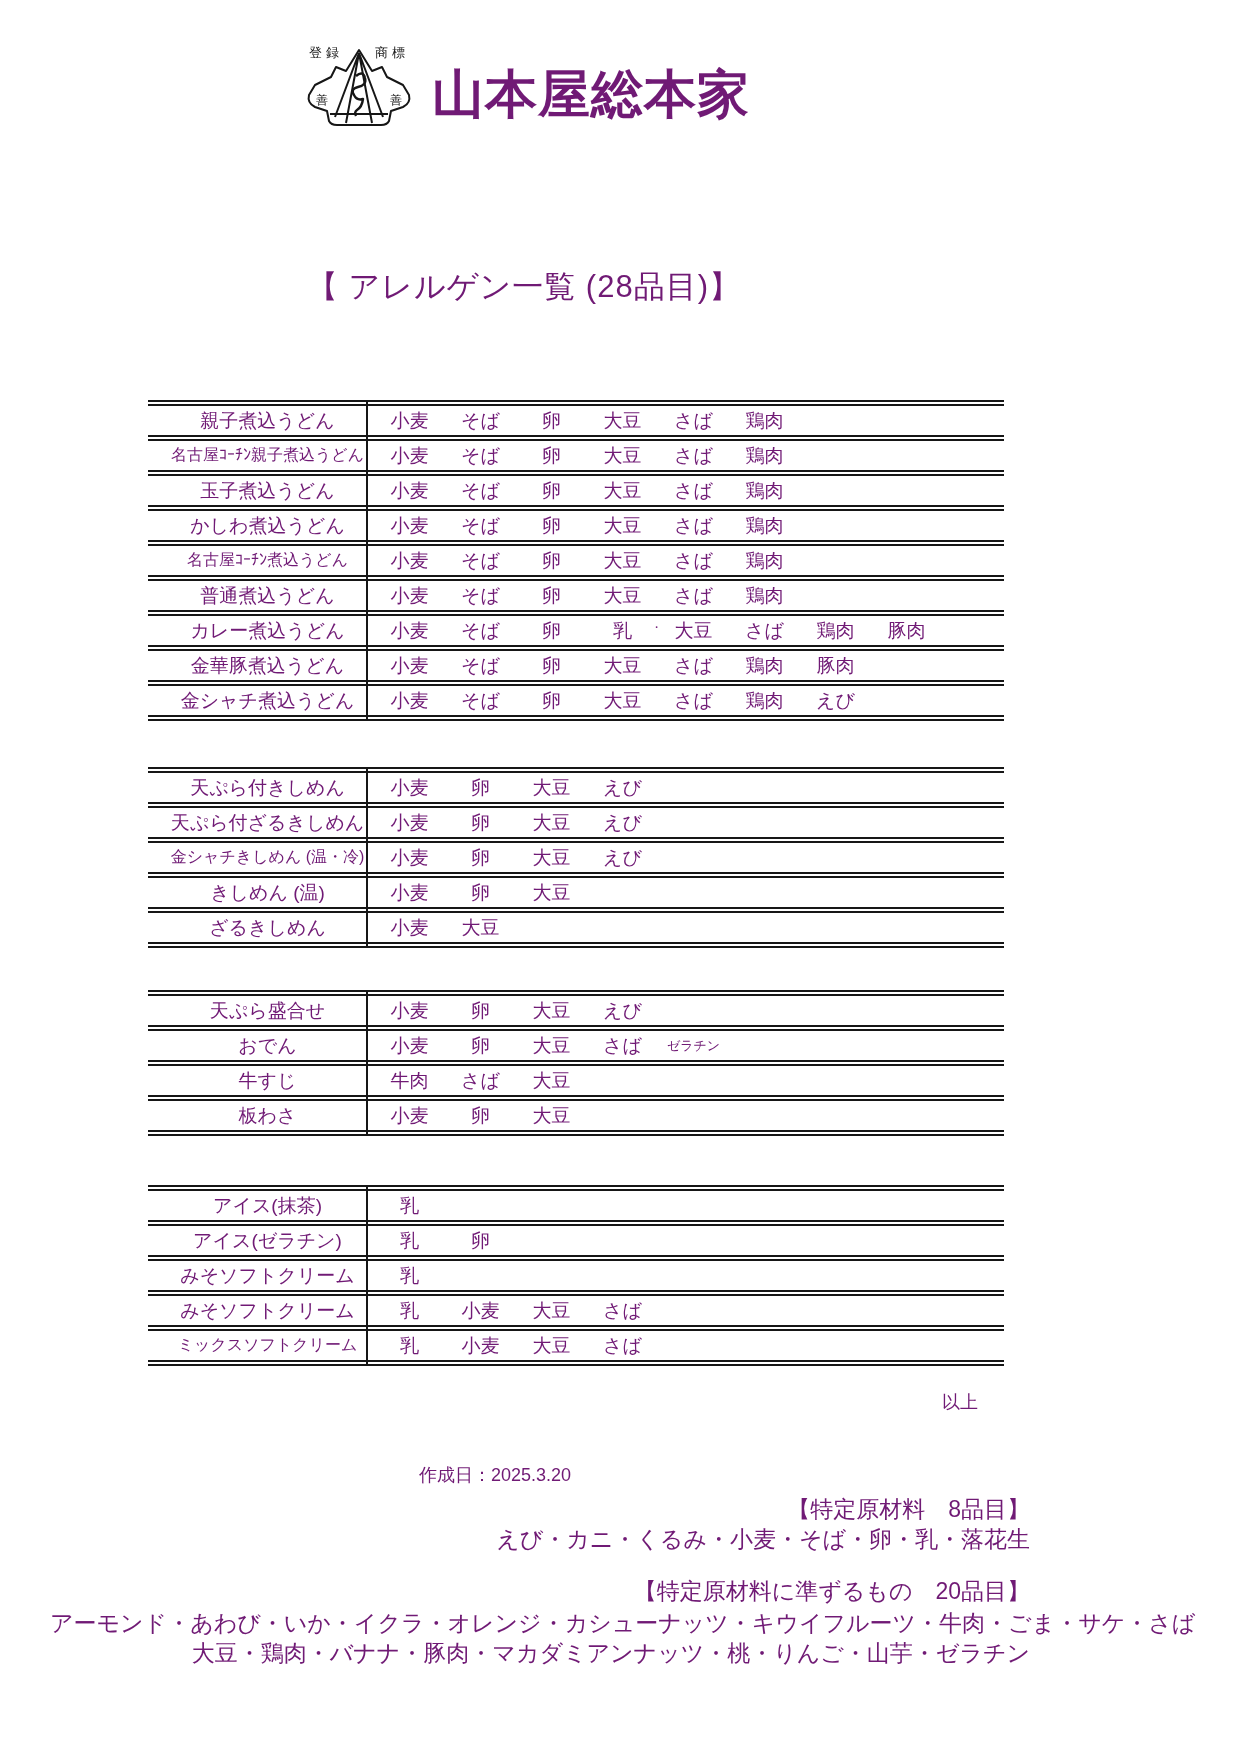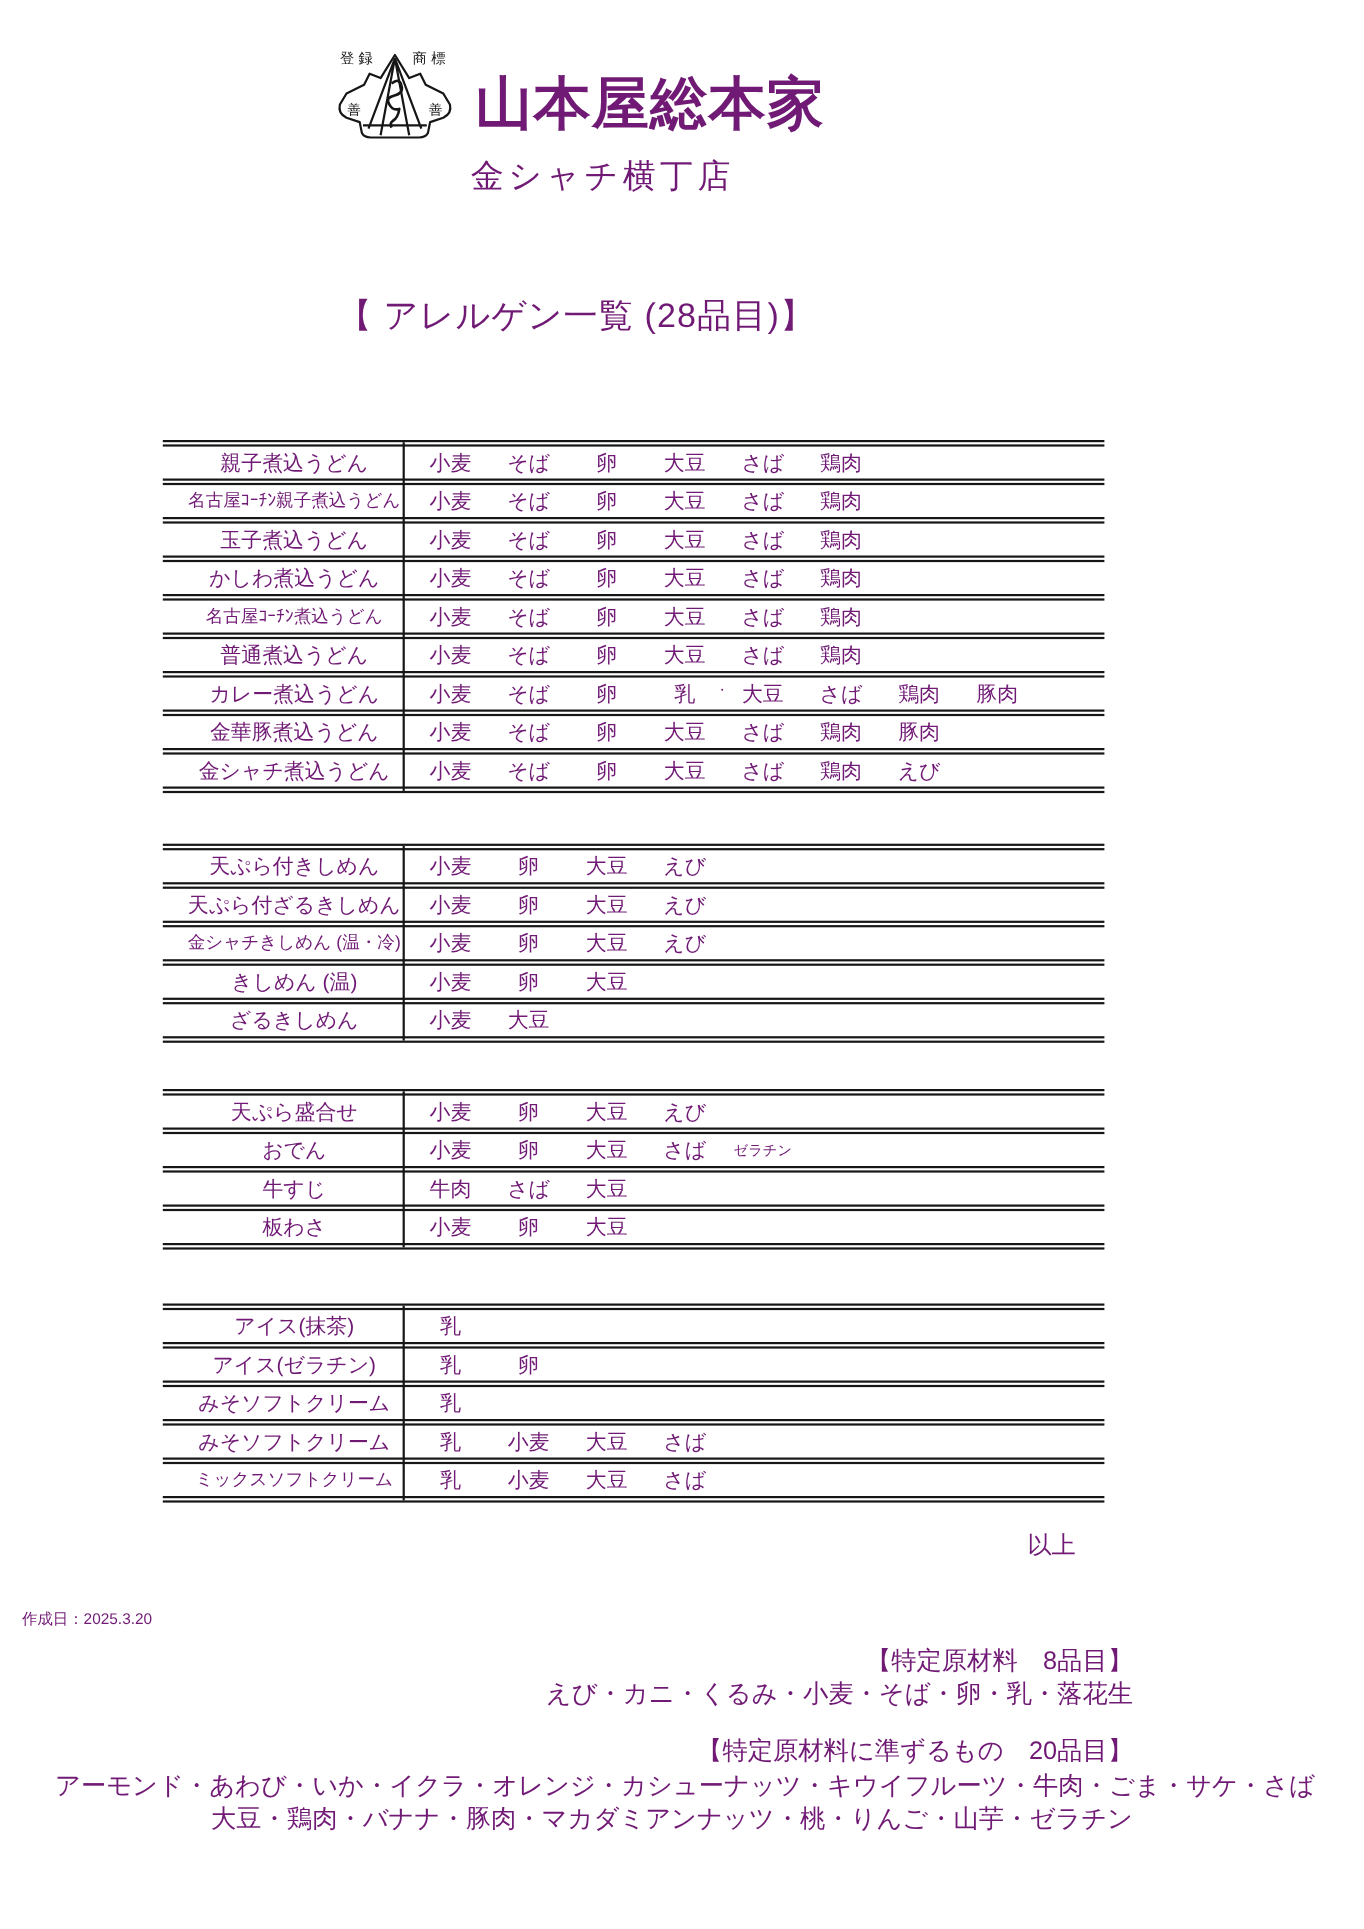--- a/index.html
+++ b/index.html
@@ -41,22 +41,22 @@
   .item{
     width:218px;box-sizing:border-box;padding-left:21px;
     font-size:19px;white-space:nowrap;overflow:hidden;text-align:center;
   }
   .item.compact{font-size:16px;}
   .alls{display:flex;padding-left:8px;align-items:center;}
   .al{width:71px;text-align:center;font-size:19px;white-space:nowrap;flex:none;}
   .al.small{font-size:13px;}
   .stray{width:0;flex:none;font-size:11px;position:relative;left:-7px;top:-3px;}
   
-  .closing{position:absolute;top:1390px;left:0;width:958px;text-align:right;font-size:22px;}
-  .created{position:absolute;top:1463px;left:0;width:950px;text-align:left;font-size:14px;}
+  .closing{position:absolute;top:1390px;left:0;width:958px;text-align:right;font-size:18px;}
+  .created{position:absolute;top:1463px;left:0;width:950px;text-align:center;font-size:18px;}
   .fline{position:absolute;left:30px;width:980px;text-align:right;font-size:23px;white-space:nowrap;}
   .f1{top:1494px;}
   .f2{top:1524px;}
   .f3{top:1576px;}
   .f4{top:1608px;}
   .f5{top:1638px;}
 </style>
 </head>
 <body>
 
@@ -70,21 +70,20 @@
     </g>
     <g fill="#161616" font-size="13" font-family="'Liberation Sans','DejaVu Sans',sans-serif">
       <text x="6" y="13" letter-spacing="4">登録</text>
       <text x="72" y="13" letter-spacing="4">商標</text>
       <text x="13" y="60" font-size="12">善</text>
       <text x="87" y="60" font-size="12">善</text>
     </g>
   </svg>
 
   <h1 class="brand">山本屋総本家</h1>
-  <div class="store">金シャチ横丁店</div>
 
   <h2 class="title">【 アレルゲン一覧 (28品目)】</h2>
 
   <main id="tables-host">
       <div class="tbl" style="top: 400px;">
         <div class="row">
           <div class="item">親子煮込うどん</div>
           <div class="alls">
             <span class="al">小麦</span>
             <span class="al">そば</span>

